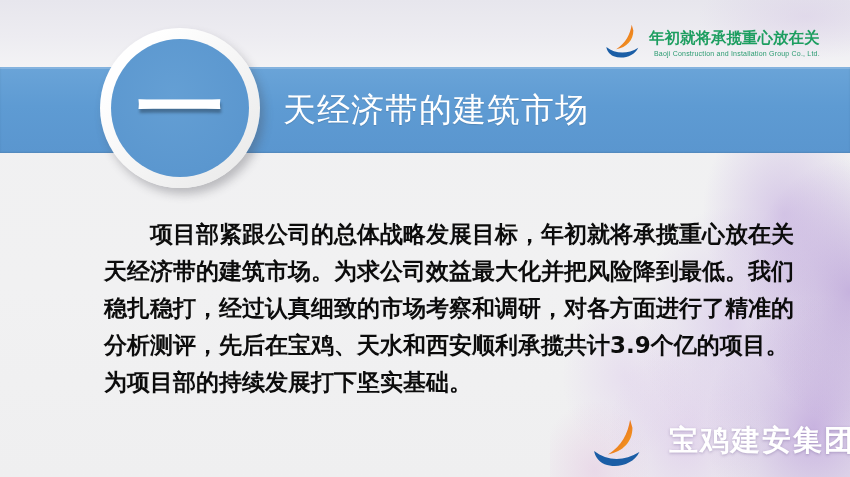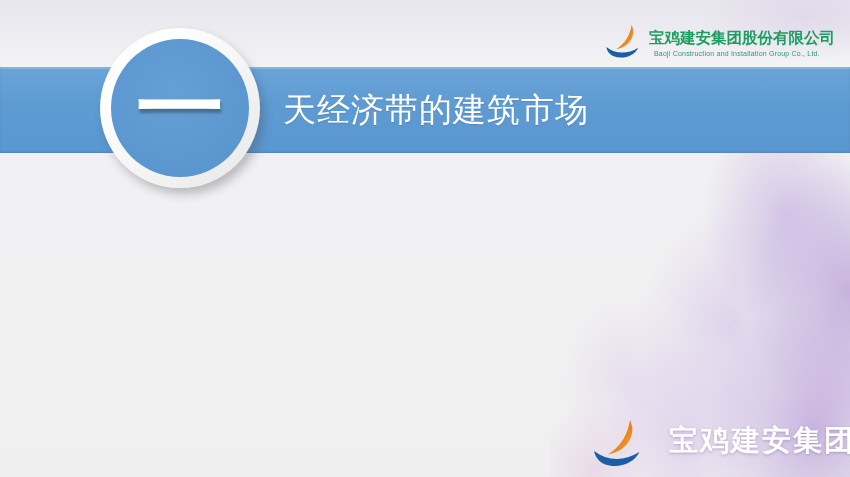--- a/index.html
+++ b/index.html
@@ -127,24 +127,29 @@
     <svg class="icon" viewBox="0 0 100 88">
       <defs>
         <linearGradient id="sailGrad1" x1="0" y1="0" x2="1" y2="1">
           <stop offset="0" stop-color="#e0501a"></stop>
           <stop offset="1" stop-color="#f7a823"></stop>
         </linearGradient>
       </defs>
       <path d="M64 2 C60 26 50 46 26 62 C52 57 68 40 68 16 Z" fill="url(#sailGrad1)"></path>
       <path d="M2 56 C24 73 52 75 80 58 C70 79 42 87 20 79 C8 73 3 64 2 56 Z" fill="#1b5ea6"></path>
     </svg>
-    <div class="cn">宝鸡建安集团股份有限公司</div>
+    <div class="cn">年初就将承揽重心放在关</div>
     <div class="en">Baoji Construction and Installation Group Co., Ltd.</div>
   </div>
 
+  <div class="body-text">项目部紧跟公司的总体战略发展目标，年初就将承揽重心放在关
+天经济带的建筑市场。为求公司效益最大化并把风险降到最低。我们
+稳扎稳打，经过认真细致的市场考察和调研，对各方面进行了精准的
+分析测评，先后在宝鸡、天水和西安顺利承揽共计3.9个亿的项目。
+为项目部的持续发展打下坚实基础。</div>
 
   <div class="bottom-logo">
     <svg class="icon" viewBox="0 0 100 88">
       <defs>
         <linearGradient id="sailGrad2" x1="0" y1="0" x2="1" y2="1">
           <stop offset="0" stop-color="#e0501a"></stop>
           <stop offset="1" stop-color="#f7a823"></stop>
         </linearGradient>
       </defs>
       <path d="M64 2 C60 26 50 46 26 62 C52 57 68 40 68 16 Z" fill="url(#sailGrad2)"></path>

